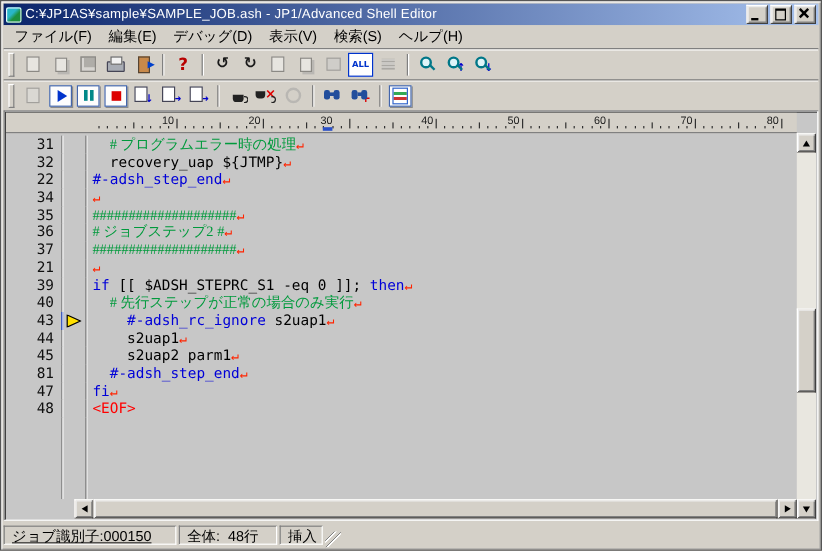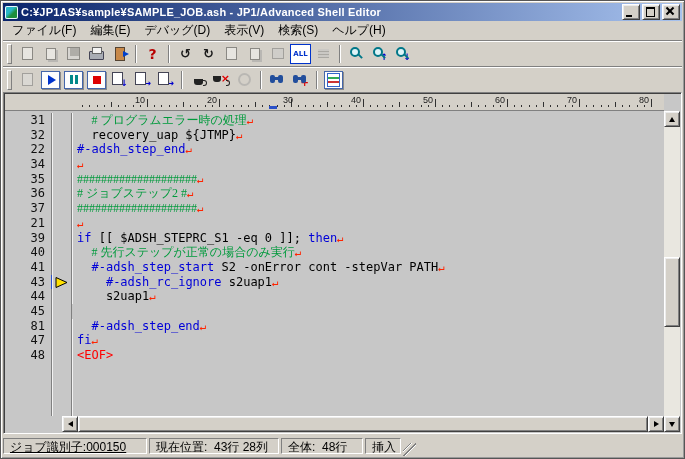--- a/index.html
+++ b/index.html
@@ -4,21 +4,21 @@
 <style>
   html,body{margin:0;padding:0;background:#808080;}
   body{width:685px;height:459px;position:relative;font-family:"Liberation Sans",sans-serif;-webkit-font-smoothing:none;}
   .window{position:absolute;inset:0;box-sizing:border-box;background:var(--chrome);border:1px solid #565656;
     box-shadow:inset 1px 1px 0 #ffffff, inset -1px -1px 0 #9a9a9a;padding:2px;display:flex;flex-direction:column;}
   
   .titlebar{height:18px;flex:none;display:flex;align-items:center;padding:0 2px;
     background:linear-gradient(90deg,var(--titlebar-left),var(--titlebar-right));}
   .appicon{width:13px;height:13px;flex:none;margin-right:3px;border-radius:2px;
     background:linear-gradient(135deg,#29b6c8 0 40%,#1d8f3c 60% 100%);box-shadow:inset 0 0 0 1px #e8f6ff;}
-  .title{color:#fff;font-size:11px;font-weight:bold;white-space:pre;overflow:hidden;flex:1;letter-spacing:.2px;}
+  .title{color:#fff;font-size:11px;font-weight:normal;white-space:pre;overflow:hidden;flex:1;letter-spacing:.2px;}
   .winbtns{display:flex;gap:2px;flex:none;}
   .wbtn{width:16px;height:14px;background:var(--chrome);border:1px solid;border-color:#fff #404040 #404040 #fff;
     box-shadow:inset 1px 1px 0 #ececec, inset -1px -1px 0 #808080;position:relative;}
   .wbtn.min::before{content:"";position:absolute;left:3px;bottom:2px;width:6px;height:2px;background:#000;}
   .wbtn.max::before{content:"";position:absolute;left:3px;top:2px;width:7px;height:7px;border:1px solid #000;border-top-width:2px;}
   .wbtn.close::before,.wbtn.close::after{content:"";position:absolute;left:2px;top:5px;width:10px;height:2px;background:#000;transform:rotate(45deg);}
   .wbtn.close::after{transform:rotate(-45deg);}
   
   .menubar{height:19px;flex:none;display:flex;align-items:center;padding-left:2px;background:var(--chrome);font-size:12px;}
   .mi{padding:2px 7px;white-space:pre;}
@@ -259,21 +259,21 @@
         <span class="tick t1" style="left: 221.2px;"></span>
         <span class="tick t1" style="left: 228.4px;"></span>
         <span class="tick t1" style="left: 235.6px;"></span>
         <span class="tick t1" style="left: 242.8px;"></span>
         <span class="tick t5" style="left: 250px;"></span>
         <span class="tick t1" style="left: 257.2px;"></span>
         <span class="tick t1" style="left: 264.4px;"></span>
         <span class="tick t1" style="left: 271.6px;"></span>
         <span class="tick t1" style="left: 278.8px;"></span>
         <span class="tick t10" style="left: 286px;"></span>
-        <span class="rnum" style="left: 273px;">30</span>
+        <span class="rnum" style="left: 257px;">30</span>
         <span class="tick t1" style="left: 293.2px;"></span>
         <span class="tick t1" style="left: 300.4px;"></span>
         <span class="tick t1" style="left: 307.6px;"></span>
         <span class="tick t1" style="left: 314.8px;"></span>
         <span class="tick t5" style="left: 322px;"></span>
         <span class="tick t1" style="left: 329.2px;"></span>
         <span class="tick t1" style="left: 336.4px;"></span>
         <span class="tick t1" style="left: 343.6px;"></span>
         <span class="tick t1" style="left: 350.8px;"></span>
         <span class="tick t10" style="left: 358px;"></span>
@@ -328,26 +328,25 @@
         <div class="row"><span class="ln">31</span><span class="mar"></span><span class="codeln"><span class="plain">  </span><span class="comment"># プログラムエラー時の処理</span><span class="cr">↵</span></span></div>
         <div class="row"><span class="ln">32</span><span class="mar"></span><span class="codeln"><span class="plain">  recovery_uap ${JTMP}</span><span class="cr">↵</span></span></div>
         <div class="row"><span class="ln">22</span><span class="mar"></span><span class="codeln"><span class="keyword">#-adsh_step_end</span><span class="cr">↵</span></span></div>
         <div class="row"><span class="ln">34</span><span class="mar"></span><span class="codeln"><span class="cr">↵</span></span></div>
         <div class="row"><span class="ln">35</span><span class="mar"></span><span class="codeln"><span class="comment">####################</span><span class="cr">↵</span></span></div>
         <div class="row"><span class="ln">36</span><span class="mar"></span><span class="codeln"><span class="comment"># ジョブステップ2 #</span><span class="cr">↵</span></span></div>
         <div class="row"><span class="ln">37</span><span class="mar"></span><span class="codeln"><span class="comment">####################</span><span class="cr">↵</span></span></div>
         <div class="row"><span class="ln">21</span><span class="mar"></span><span class="codeln"><span class="cr">↵</span></span></div>
         <div class="row"><span class="ln">39</span><span class="mar"></span><span class="codeln"><span class="keyword">if</span><span class="plain"> [[ $ADSH_STEPRC_S1 -eq 0 ]]; </span><span class="keyword">then</span><span class="cr">↵</span></span></div>
         <div class="row"><span class="ln">40</span><span class="mar"></span><span class="codeln"><span class="plain">  </span><span class="comment"># 先行ステップが正常の場合のみ実行</span><span class="cr">↵</span></span></div>
-        <div class="row"><span class="ln">41</span><span class="mar"></span><span class="codeln"><span class="plain">  </span><span class="keyword">#-adsh_step_start</span><span class="plain"> S2 -onError cont -stepVar PATH</span><span class="cr">↵</span></span></div>
         <div class="row"><span class="ln">43</span><span class="cbar"></span><span class="mar"><svg width="13" height="11" viewBox="0 0 13 11">
               <polygon points="1,0.5 12,5.5 1,10.5" fill="#ffe000" stroke="#000" stroke-width="1"></polygon>
             </svg></span><span class="codeln"><span class="plain">    </span><span class="keyword">#-adsh_rc_ignore</span><span class="plain"> s2uap1</span><span class="cr">↵</span></span></div>
         <div class="row"><span class="ln">44</span><span class="mar"></span><span class="codeln"><span class="plain">    s2uap1</span><span class="cr">↵</span></span></div>
-        <div class="row"><span class="ln">45</span><span class="mar"></span></div>
+        <div class="row"><span class="ln">45</span><span class="mar"></span><span class="codeln"><span class="plain">    s2uap2 parm1</span><span class="cr">↵</span></span></div>
         <div class="row"><span class="ln">81</span><span class="mar"></span><span class="codeln"><span class="plain">  </span><span class="keyword">#-adsh_step_end</span><span class="cr">↵</span></span></div>
         <div class="row"><span class="ln">47</span><span class="mar"></span><span class="codeln"><span class="keyword">fi</span><span class="cr">↵</span></span></div>
         <div class="row"><span class="ln">48</span><span class="mar"></span><span class="codeln"><span class="special">&lt;EOF&gt;</span></span></div>
         <div class="row fill"><span class="ln"></span><span class="mar"></span><span class="codeln"></span></div>
       </div>
     <div class="vsb">
       <div class="sbtn">
           <span class="arr a-up"></span>
         </div>
       <div class="vtrack">
@@ -365,19 +364,18 @@
         <div class="hthumb"></div>
       </div>
       <div class="sbtn">
           <span class="arr a-right"></span>
         </div>
     </div>
   </div>
 
   <div class="statusbar">
     <div class="panel p-job">ジョブ識別子:000150</div>
-    <div class="panel p-pos">現在位置:  43行 28列</div>
     <div class="panel p-total">全体:  48行</div>
     <div class="panel p-mode">挿入</div>
     <div class="rgrip"></div>
   </div>
 
 </div>
 
 </body></html>

